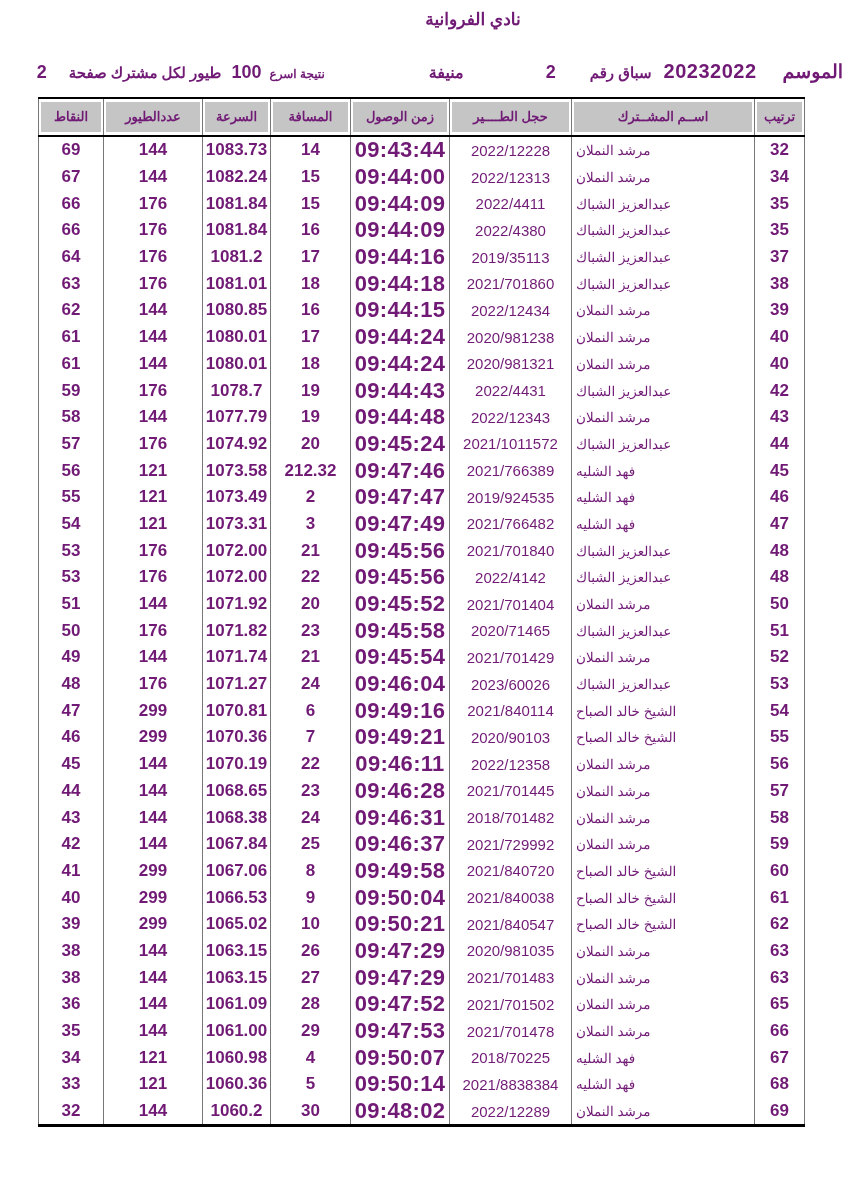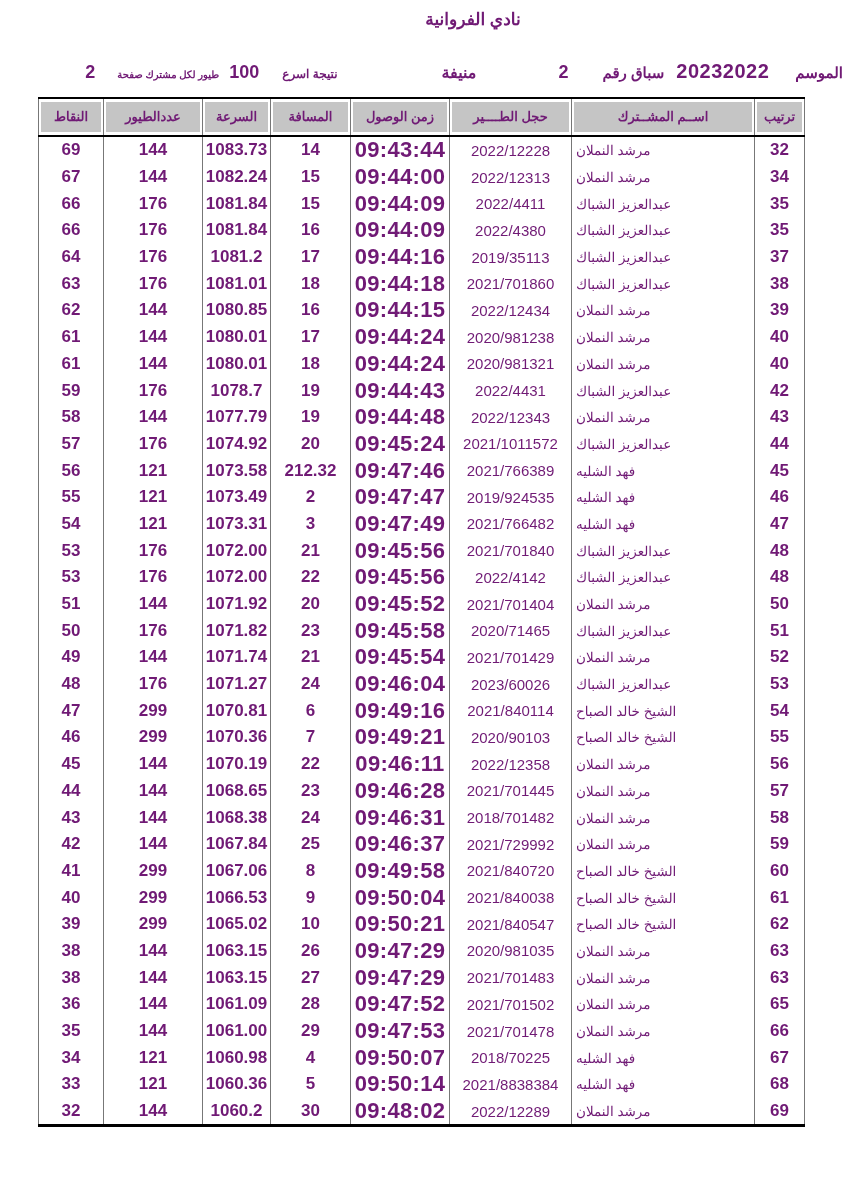--- a/index.html
+++ b/index.html
@@ -14,28 +14,28 @@
   .club-title{
     position:absolute;top:9px;left:473px;transform:translateX(-50%);
     font-size:17px;font-weight:bold;white-space:nowrap;
   }
   .info-line{
     position:absolute;top:60px;right:0;left:0;
     direction:rtl;display:flex;align-items:baseline;
     padding:0 5px;white-space:nowrap;
   }
   .info-line span{font-weight:bold;}
-  .i-season-label{font-size:15px;font-family:Liberation Serif, serif;}
+  .i-season-label{font-size:19px;font-family:Liberation Serif, serif;}
   .i-season-value{font-size:20px;margin-right:26px;letter-spacing:.5px;}
   .i-race-label{font-size:15px;margin-right:12px;}
   .i-race-number{font-size:18px;margin-right:34px;}
   .i-race-name{font-size:16px;margin-right:82px;}
   .i-result-label{font-size:12px;margin-right:104px;}
-  .i-result-count{font-size:18px;margin-right:23px;}
-  .i-result-suffix{font-size:10px;margin-right:10px;}
+  .i-result-count{font-size:18px;margin-right:8px;}
+  .i-result-suffix{font-size:15px;margin-right:10px;}
   .i-page-number{font-size:18px;margin-right:22px;}
 
   table.results{
     position:absolute;left:38px;top:97px;
     width:766px;
     border-collapse:collapse;table-layout:fixed;
     direction:rtl;
     border-bottom:3px solid #000;
   }
   col.w-rank{width:50px;} col.w-name{width:183px;} col.w-ring{width:122px;}

